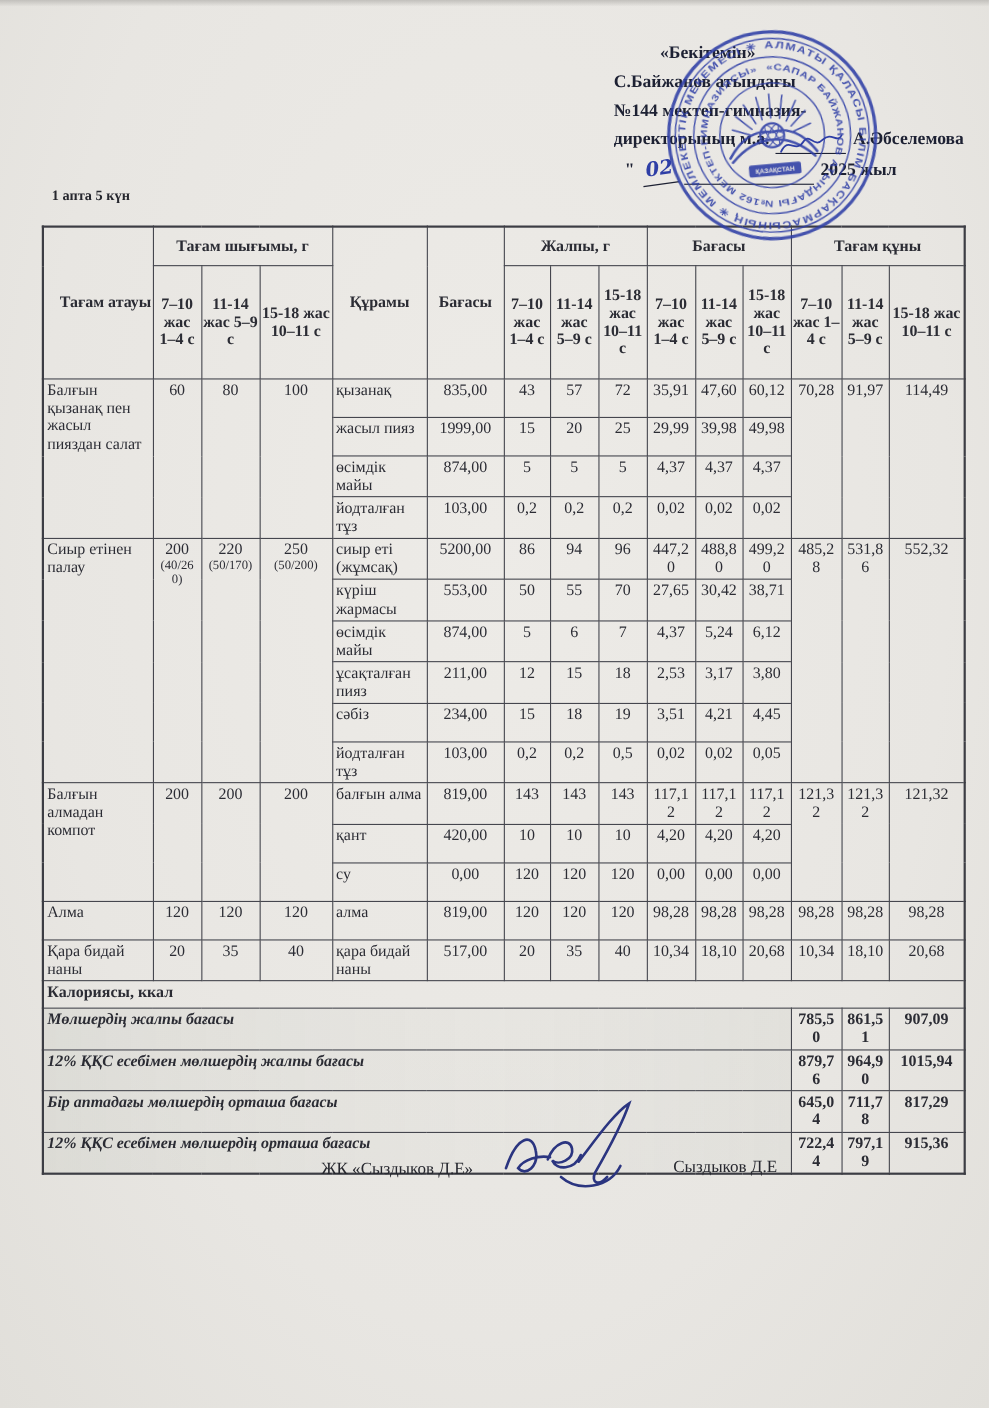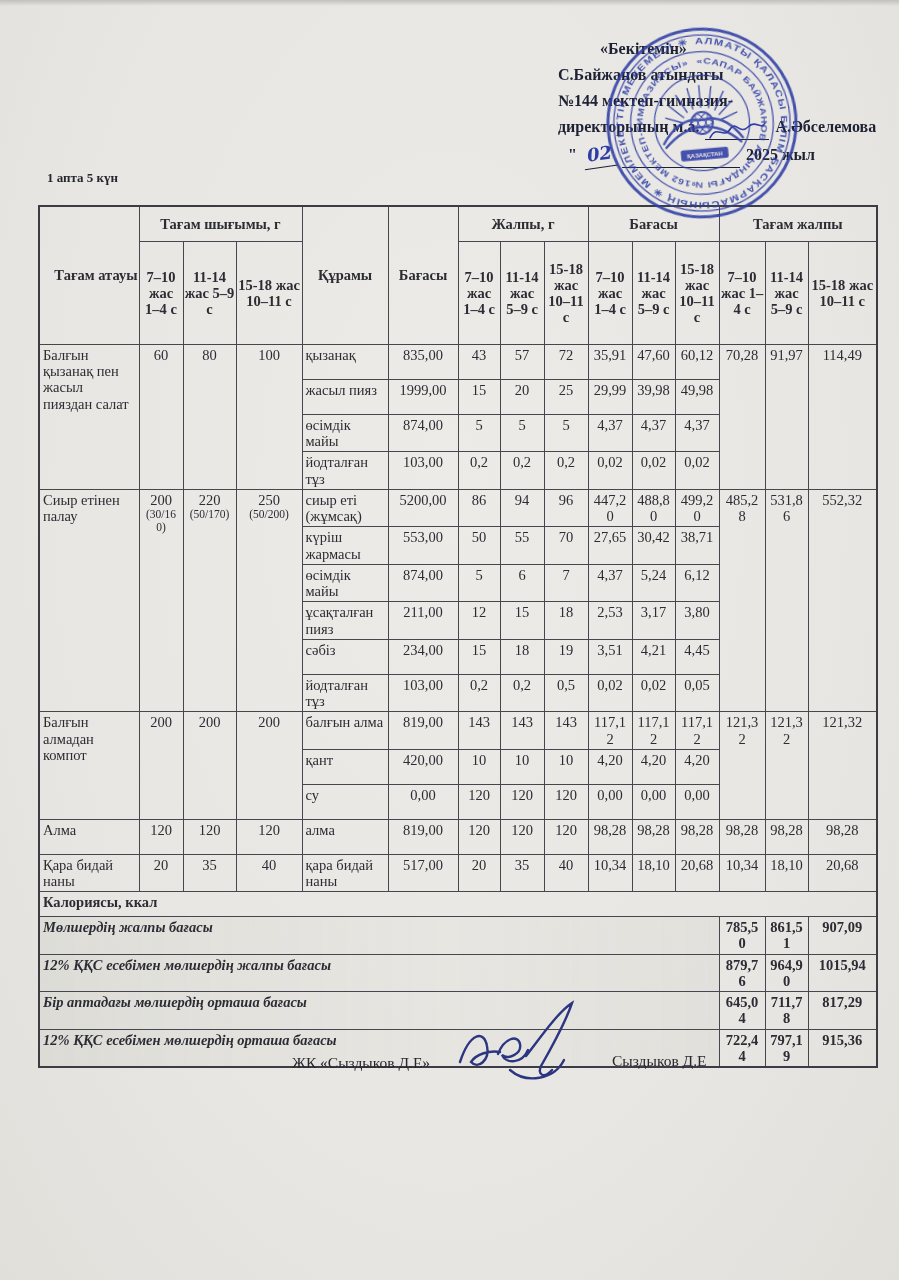--- a/index.html
+++ b/index.html
@@ -165,21 +165,21 @@
         <col style="width:69px">
     </colgroup>
     <thead>
       <tr>
         <th class="c-dish" rowspan="2">Тағам атауы</th>
         <th colspan="3">Тағам шығымы, г</th>
         <th rowspan="2">Құрамы</th>
         <th rowspan="2">Бағасы</th>
         <th colspan="3">Жалпы, г</th>
         <th colspan="3">Бағасы</th>
-        <th colspan="3">Тағам жалпы</th>
+        <th colspan="3">Тағам құны</th>
       </tr>
       <tr>
         <th>7–10 жас 1–4 с</th>
         <th>11-14 жас 5–9 с</th>
         <th>15-18 жас 10–11 с</th>
         <th>7–10 жас 1–4 с</th>
         <th>11-14 жас 5–9 с</th>
         <th>15-18 жас 10–11 с</th>
         <th>7–10 жас 1–4 с</th>
         <th>11-14 жас 5–9 с</th>
@@ -240,21 +240,21 @@
           <td class="v">0,2</td>
           <td class="v">0,2</td>
           <td class="v">0,02</td>
           <td class="v">0,02</td>
           <td class="v">0,02</td>
         </tr>
         <tr>
           <td class="dish-cell" rowspan="6">Сиыр етінен палау</td>
           <td class="v yield-cell" rowspan="6">
             <div>200</div>
-            <div class="note">(30/160)</div>
+            <div class="note">(40/260)</div>
           </td>
           <td class="v yield-cell" rowspan="6">
             <div>220</div>
             <div class="note">(50/170)</div>
           </td>
           <td class="v yield-cell" rowspan="6">
             <div>250</div>
             <div class="note">(50/200)</div>
           </td>
           <td class="ing-cell">сиыр еті (жұмсақ)</td>

